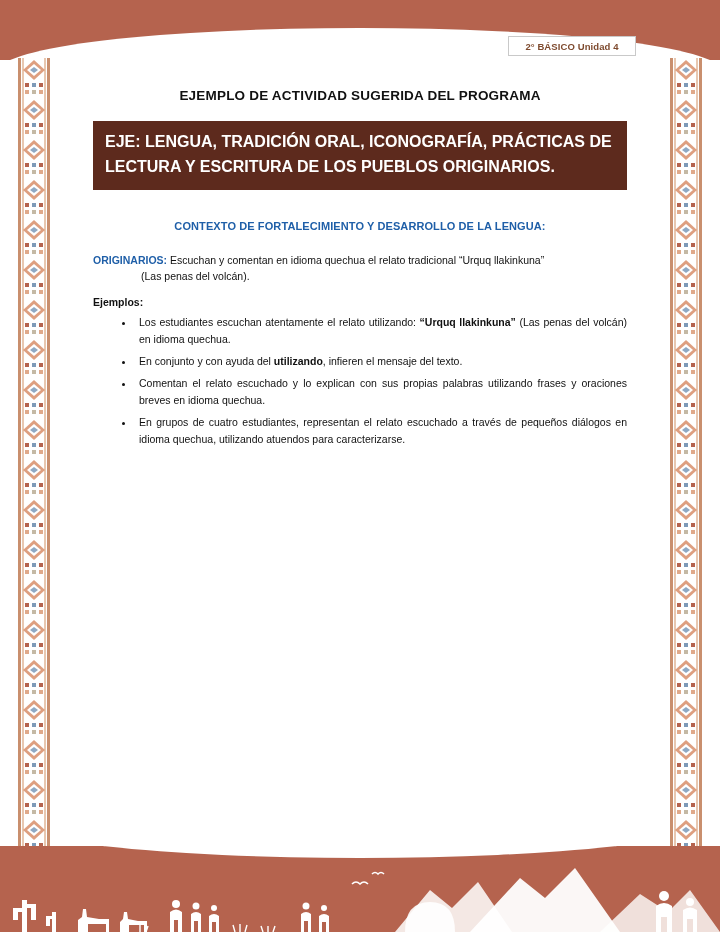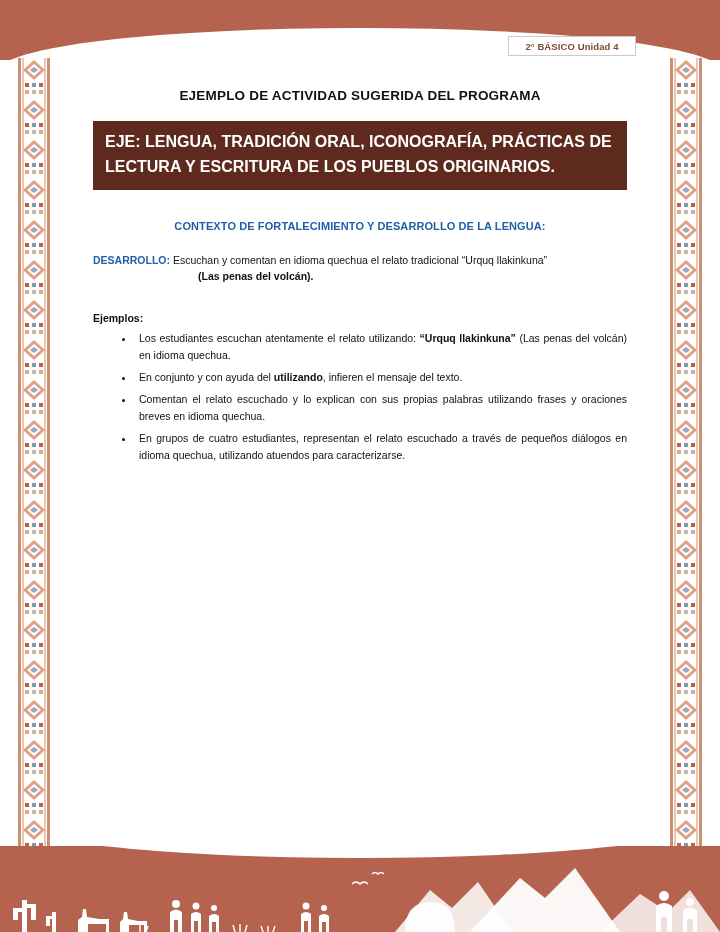--- a/index.html
+++ b/index.html
@@ -134,25 +134,25 @@
   .activities .act-label {
     color: #1f5fa8;
     font-weight: bold;
   }
   .activities .act-text {
     font-weight: normal;
     color: #111111;
   }
   .activities .act-second {
     display: block;
-    margin-left: 105px;
-    font-weight: bold;
+    margin-left: 48px;
+    font-weight: normal;
   }
   .examples-label {
-    margin-top: 28px;
+    margin-top: 12px;
     font-size: 10.5px;
     font-weight: bold;
     color: #111111;
   }
   ul.examples {
     margin: 6px 0 0 0;
     padding-left: 42px;
     font-size: 10.5px;
     line-height: 1.62;
     color: #111111;
@@ -227,21 +227,21 @@
     <div class="doc-title">EJEMPLO DE ACTIVIDAD SUGERIDA DEL PROGRAMA</div>
 
     <div class="eje-box">
       <span class="eje-label">EJE:</span>
       <span>LENGUA, TRADICIÓN ORAL, ICONOGRAFÍA, PRÁCTICAS DE LECTURA Y ESCRITURA DE LOS PUEBLOS ORIGINARIOS.</span>
     </div>
 
     <div class="section-heading">CONTEXTO DE FORTALECIMIENTO Y DESARROLLO DE LA LENGUA:</div>
 
     <div class="activities">
-      <span class="act-label">DESARROLLO:</span>
+      <span class="act-label">ORIGINARIOS:</span>
       <span class="act-text">Escuchan y comentan en idioma quechua el relato tradicional “Urquq llakinkuna”</span>
       <span class="act-second">(Las penas del volcán).</span>
     </div>
 
     <div class="examples-label">Ejemplos:</div>
 
     <ul class="examples">
       <li>
         <span>Los estudiantes escuchan atentamente el relato utilizando: </span><b>“Urquq llakinkuna”</b><span> (Las penas del volcán) en idioma quechua.</span>
       </li>

